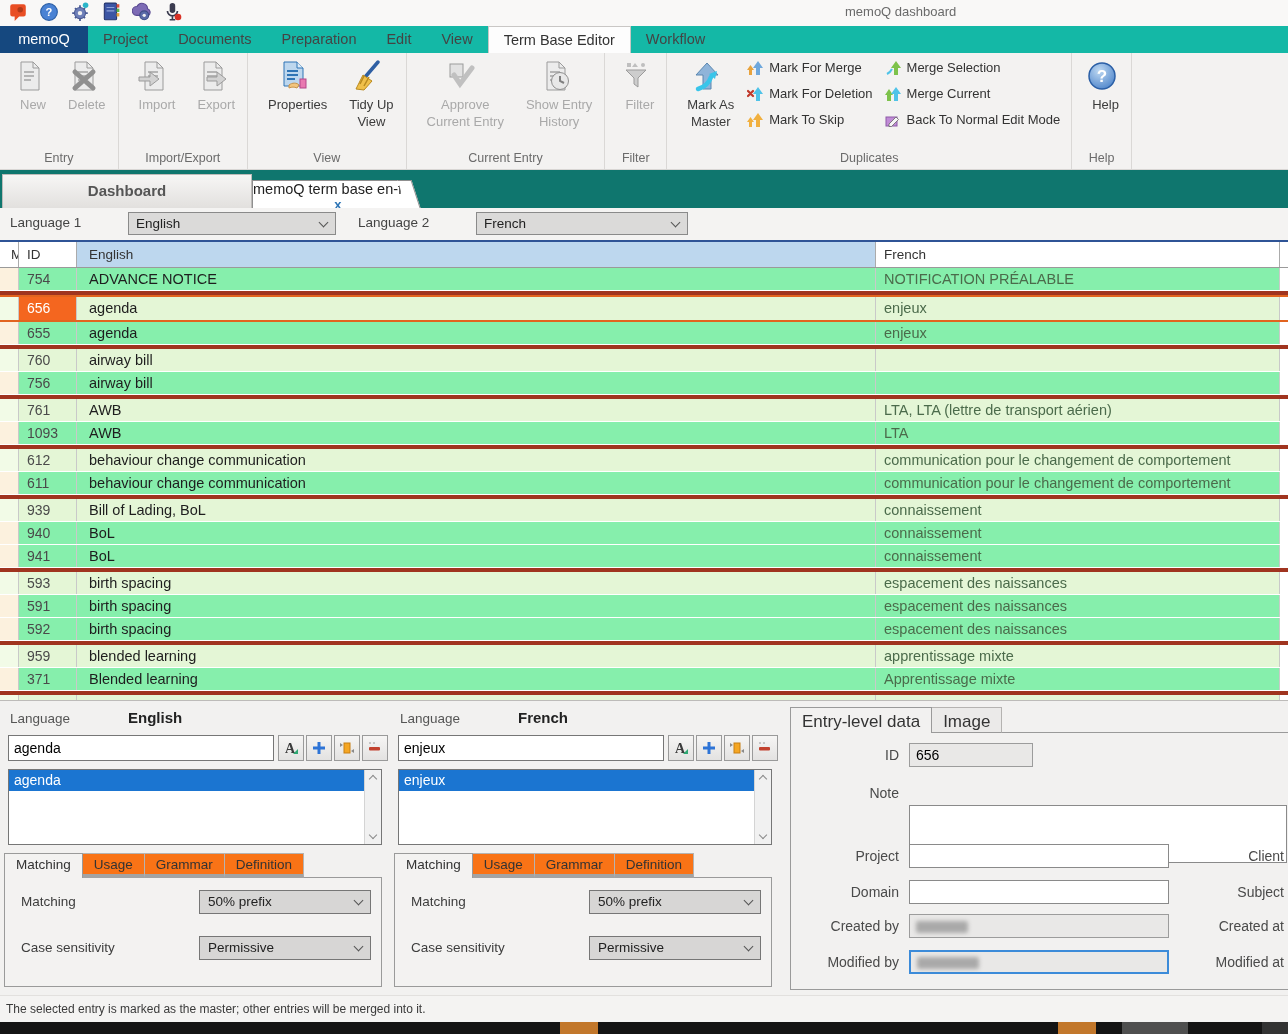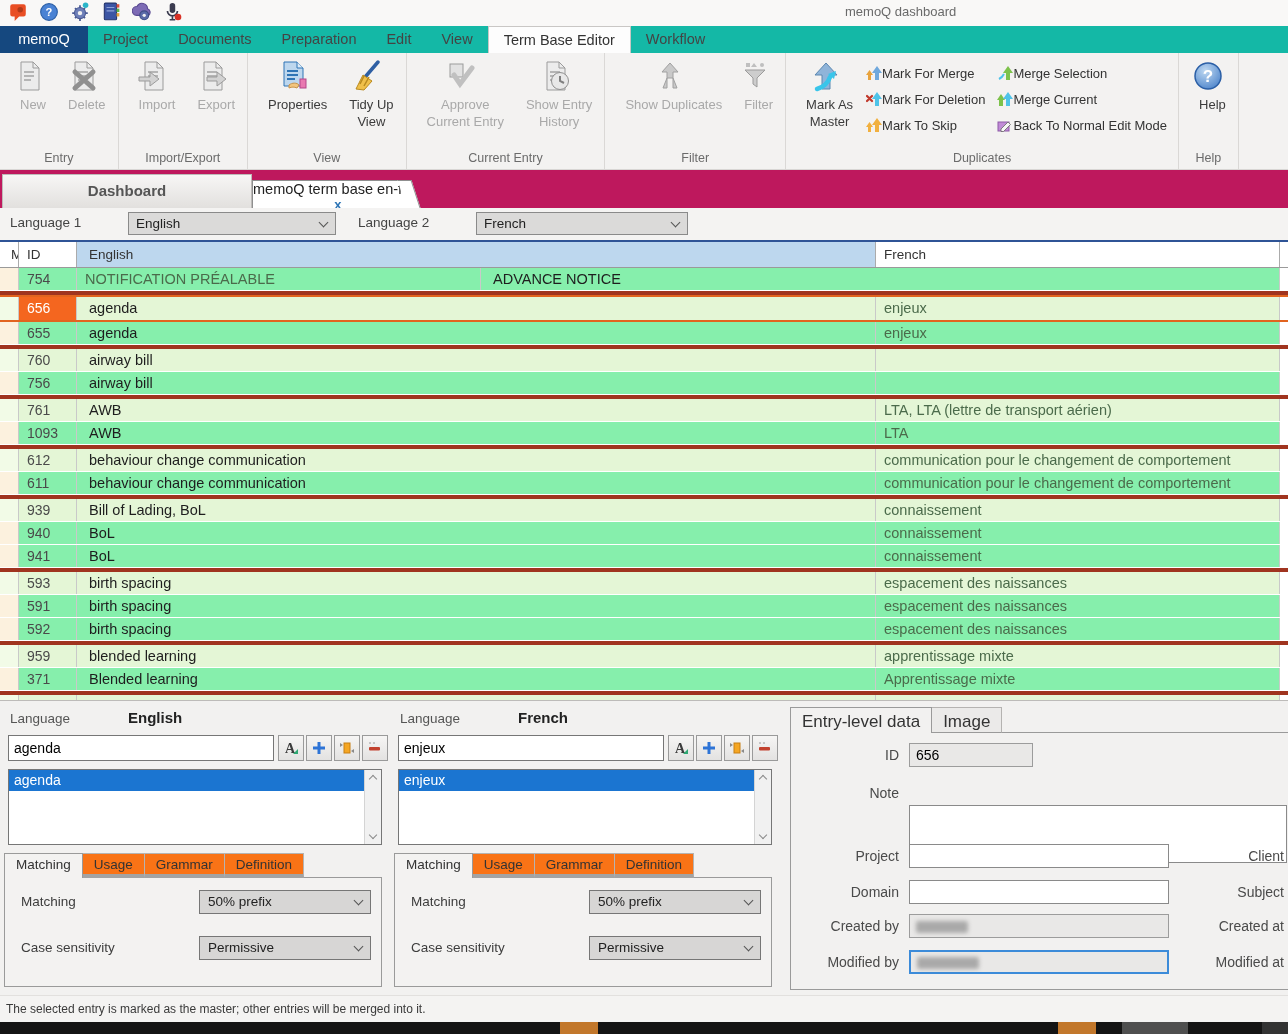--- a/index.html
+++ b/index.html
@@ -23,25 +23,25 @@
   .ribbon{position:absolute;top:53px;left:0;width:100%;height:117px;background:#F3F2F1;
           border-bottom:1px solid #D8D6D4;display:flex;align-items:stretch;}
   .rgroup{display:flex;flex-direction:column;border-right:1px solid #DAD8D6;padding:3px 5px 0 5px;}
   .rg-body{display:flex;flex:1;align-items:flex-start;}
   .rg-label{text-align:center;color:#6b6b6b;font-size:12.5px;padding:1px 0 4px;}
   .rbtn{display:flex;flex-direction:column;align-items:center;padding:4px 7px 0;min-width:46px;height:88px;}
   .rbtn .icn{width:32px;height:32px;margin-bottom:5px;}
   .rbtn .lbl{font-size:13px;line-height:1.28;color:#3b3b3b;text-align:center;white-space:pre-line;margin-left:8px;}
   .rbtn.disabled .lbl{color:#A9A9A9;}
   .rcol{display:flex;flex-direction:column;justify-content:flex-start;padding-top:4px;}
-  .rbtn-sm{display:flex;align-items:center;gap:0;height:26px;padding:0 6px;font-size:13px;color:#333;}
+  .rbtn-sm{display:flex;gap:6px;height:26px;padding:0 6px;font-size:13px;color:#333;}
   .rbtn-sm .icn{width:16px;height:16px;flex:0 0 16px;}
 
   
-  .tabstrip{position:absolute;top:170px;left:0;width:100%;height:38px;background:#be185d;}
+  .tabstrip{position:absolute;top:170px;left:0;width:100%;height:38px;background:#0f766e;}
   .tab-dash{position:absolute;left:2px;top:4px;width:250px;height:34px;line-height:32px;text-align:center;
             background:linear-gradient(#F7F6F5,#E2E0DE);border:1px solid #BDBBB9;border-bottom:none;
             font-size:15px;font-weight:bold;color:#555;}
   .tab-active{position:absolute;left:252px;top:10px;height:28px;background:#fff;border:1px solid #8f8f8f;
               border-bottom:none;display:flex;align-items:center;padding:0 0;font-size:14.5px;color:#222;flex-direction:column;}
   .tab-close{margin-left:16px;color:#2E75B6;font-weight:bold;font-size:13px;cursor:default;}
   .tab-slant{position:absolute;right:-9px;bottom:0;width:14px;height:28px;background:#fff;
              border-right:1px solid #8f8f8f;border-top:1px solid #8f8f8f;transform:skewX(18deg);}
 
   
@@ -302,29 +302,20 @@
 History</span>
           </div>
         </div>
         <div class="rg-label">Current Entry</div>
       </div>
       <div class="rgroup">
         <div class="rg-body">
           <div class="rbtn disabled">
             <span class="icn">
               <svg viewBox="0 0 32 32" xmlns="http://www.w3.org/2000/svg">
-                <path d="M16 3l8 9h-5v6h-6v-6H8z" fill="#C9C9C9" stroke="#A0A0A0"></path>
-                <path d="M13 18v10h-4l4-10zM19 18v10h4l-4-10z" fill="#C9C9C9" stroke="#A0A0A0"></path>
-              </svg>
-            </span>
-            <span class="lbl">Show Duplicates</span>
-          </div>
-          <div class="rbtn disabled">
-            <span class="icn">
-              <svg viewBox="0 0 32 32" xmlns="http://www.w3.org/2000/svg">
                 <rect x="7" y="3" width="4" height="4" fill="#BFBFBF"></rect>
                 <path d="M15 3l3 4h-6z" fill="#BFBFBF"></path>
                 <circle cx="23" cy="5" r="2" fill="#BFBFBF"></circle>
                 <path d="M6 10h20l-8 8v9l-4-3v-6z" fill="#CDCDCD" stroke="#9B9B9B"></path>
               </svg>
             </span>
             <span class="lbl">Filter</span>
           </div>
         </div>
         <div class="rg-label">Filter</div>
@@ -451,22 +442,22 @@
       <div class="g-header">
         <div class="gc gc-m">M</div>
         <div class="gc gc-id">ID</div>
         <div class="gc gc-en">English</div>
         <div class="gc gc-fr">French</div>
         <div class="gc gc-fill"></div>
       </div>
       <div class="g-row peach">
         <div class="gc gc-m"></div>
         <div class="gc gc-id">754</div>
+        <div class="gc gc-en">ADVANCE NOTICE</div>
         <div class="gc gc-fr">NOTIFICATION PRÉALABLE</div>
-        <div class="gc gc-en">ADVANCE NOTICE</div>
         <div class="gc gc-fill"></div>
       </div>
       <div class="g-sep"></div>
       <div class="g-row green selected">
         <div class="gc gc-m"></div>
         <div class="gc gc-id">656</div>
         <div class="gc gc-en">agenda</div>
         <div class="gc gc-fr">enjeux</div>
         <div class="gc gc-fill"></div>
       </div>

